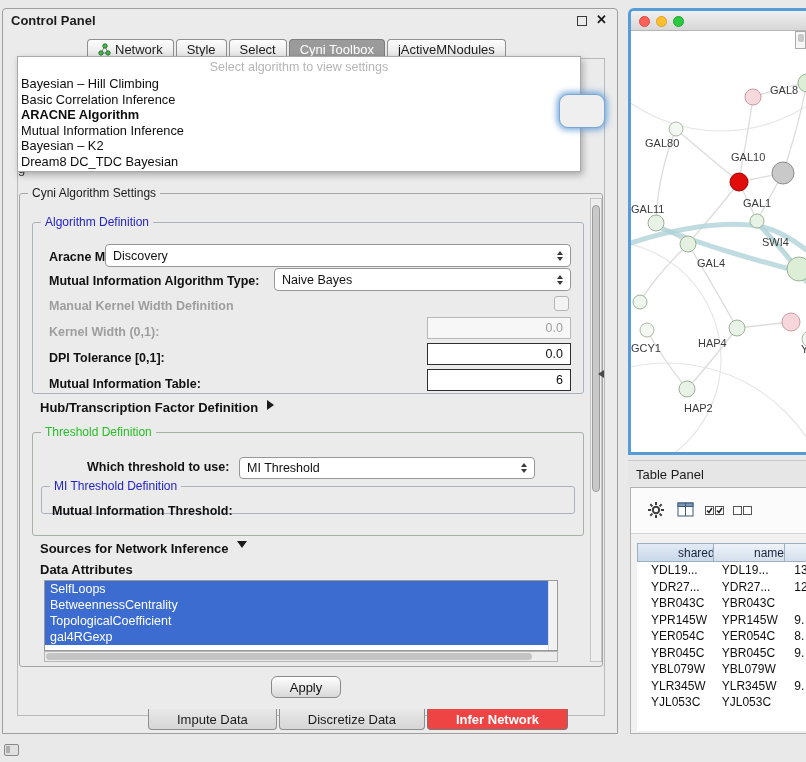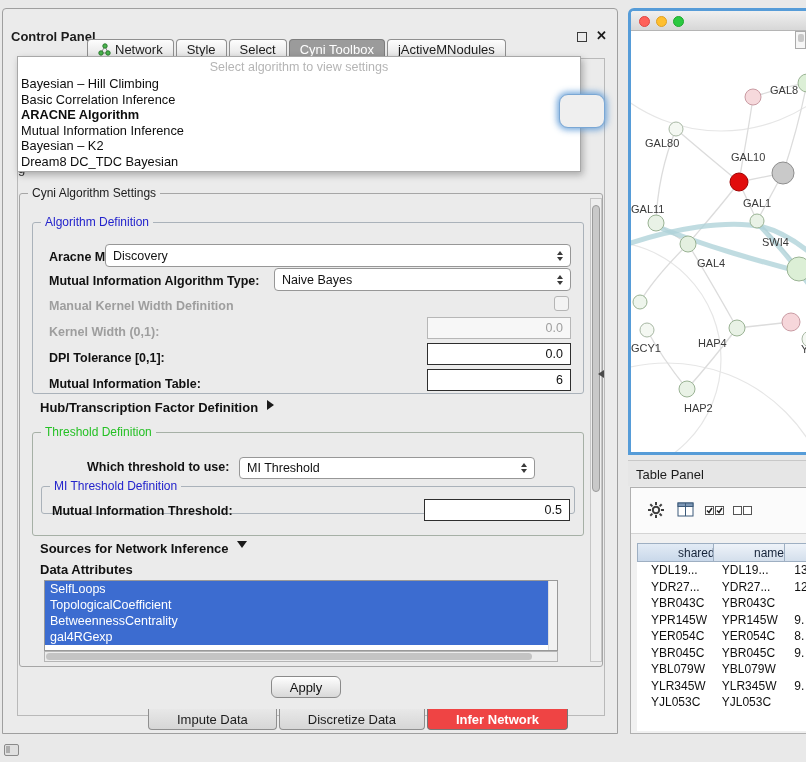--- a/index.html
+++ b/index.html
@@ -1,21 +1,21 @@
 <!DOCTYPE html>
 <html><head>
 <meta charset="utf-8">
 <style>
   * { margin:0; padding:0; box-sizing:border-box; }
   body { font-family:"Liberation Sans", sans-serif; }
   #root { position:relative; width:806px; height:762px; background:#e9e9e9; overflow:hidden; font-family:"Liberation Sans",sans-serif; color:#111; }
 
   
   #cpanel { position:absolute; left:2px; top:8px; width:616px; height:726px; background:#ebebeb; border:1px solid #9f9f9f; border-radius:4px 4px 0 0; }
-  .cp-title { position:absolute; left:0; top:16px; width:100%; height:24px;text-align:right; }
+  .cp-title { position:absolute; left:0; top:0; width:100%; height:24px;text-align:right; }
   .cp-title .t { position:absolute; left:8px; top:4px; font-size:13px; font-weight:bold; color:#1c1c1c; }
   .float-ico { position:absolute; right:30px; top:7px; width:10px; height:10px; border:1.5px solid #3a3a3a; background:transparent; }
   .close-ico { position:absolute; right:10px; top:3px; font-size:13px; font-weight:bold; color:#1a1a1a; cursor:default; }
 
   .cp-tabs { position:absolute; left:84px; top:30px; display:flex; align-items:flex-end; }
   .tab { height:20px; display:flex; align-items:center; gap:4px; border:1px solid #8f8f8f; border-bottom:none; background:linear-gradient(#fdfdfd,#e2e2e2); padding:0 10px; font-size:13px; border-radius:4px 4px 0 0; margin-right:2px; color:#1c1c1c; }
   .tab.active { background:#9b9b9b; color:#fff; border-color:#7d7d7d; }
 
   .content-border { position:absolute; left:14px; top:49px; width:588px; height:658px; border:1px solid #b9b9b9; background:transparent; }
 
@@ -204,35 +204,34 @@
           <span>MI Threshold</span>
           <span class="arrows">
               <span class="tri-up"></span>
               <span class="tri-down"></span>
             </span>
         </div>
 
         <div class="groupbox" style="left:8px; top:53px; width:534px; height:28px; border-color:#aab2ba;">
           <span class="legend blue">MI Threshold Definition</span>
           <span class="g-label" style="left:10px; top:17px;">Mutual Information Threshold:</span>
-          <div class="tfield" style="left:382px; top:12px; width:146px; height:22px;">0.5</div>
         </div>
       </div>
 
       <div class="plain-label" style="left:20px; top:347px;">
         <span>Sources for Network Inference</span>
         <span class="tri-dn"></span>
       </div>
 
       <span class="g-label" style="left:20px; top:368px; font-size:13px;">Data Attributes</span>
 
       <div class="attr-list" style="left:24px; top:386px; width:514px; height:71px;">
         <div class="attr-item">SelfLoops</div>
+        <div class="attr-item">BetweennessCentrality</div>
         <div class="attr-item">TopologicalCoefficient</div>
-        <div class="attr-item">BetweennessCentrality</div>
         <div class="attr-item">gal4RGexp</div>
         <div class="attr-vtrack"></div>
       </div>
       <div class="hscroll" style="left:24px; top:457px; width:514px; height:11px;">
         <div class="thumb"></div>
       </div>
     </div>
 
     <div class="apply-btn">Apply</div>
 

